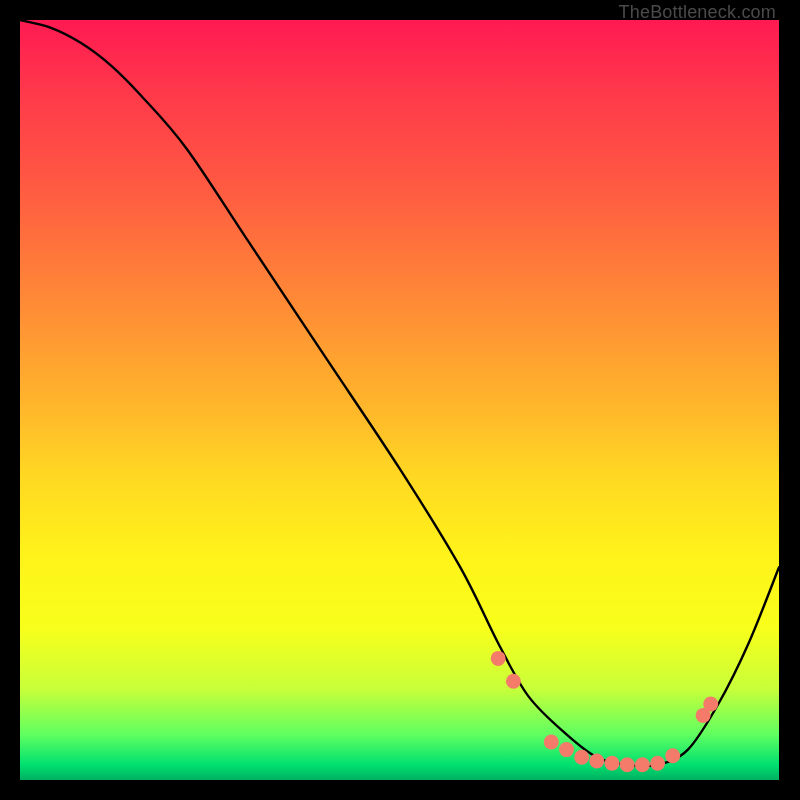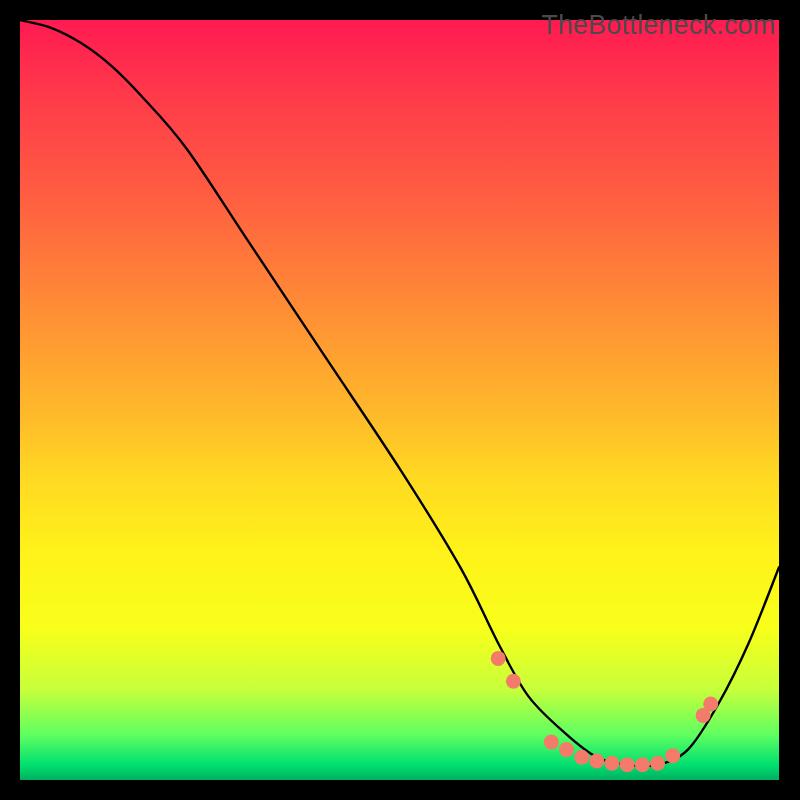--- a/index.html
+++ b/index.html
@@ -39,25 +39,24 @@
       #60ff60 94%,
       #00e070 98%,
       #00b060 100%
     );
   }
   .watermark {
     position: absolute;
     top: 2px;
     right: 24px;
     color: #4a4a4a;
-    font-size: 27px;
+    font-size: 18px;
     font-weight: 500;
     letter-spacing: 0.2px;
     z-index: 5;
-    margin-top: 8px;
   }
   svg.curve {
     position: absolute;
     left: 0;
     top: 0;
     width: 759px;
     height: 760px;
     z-index: 3;
   }
 </style>

